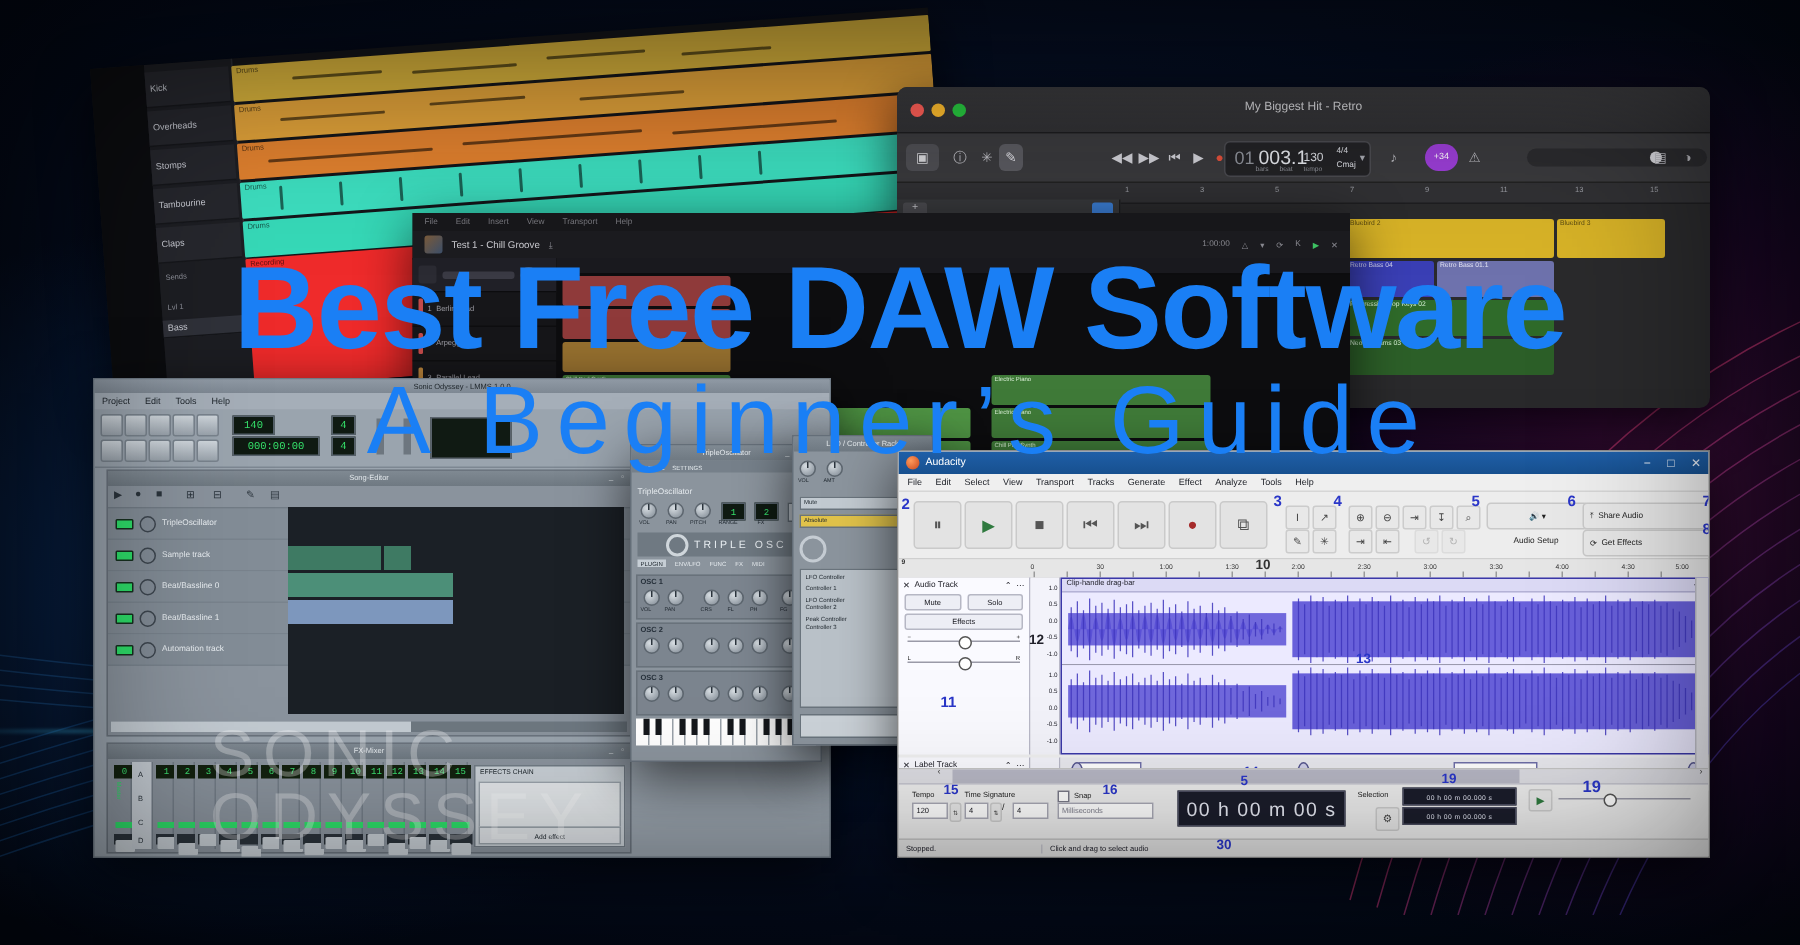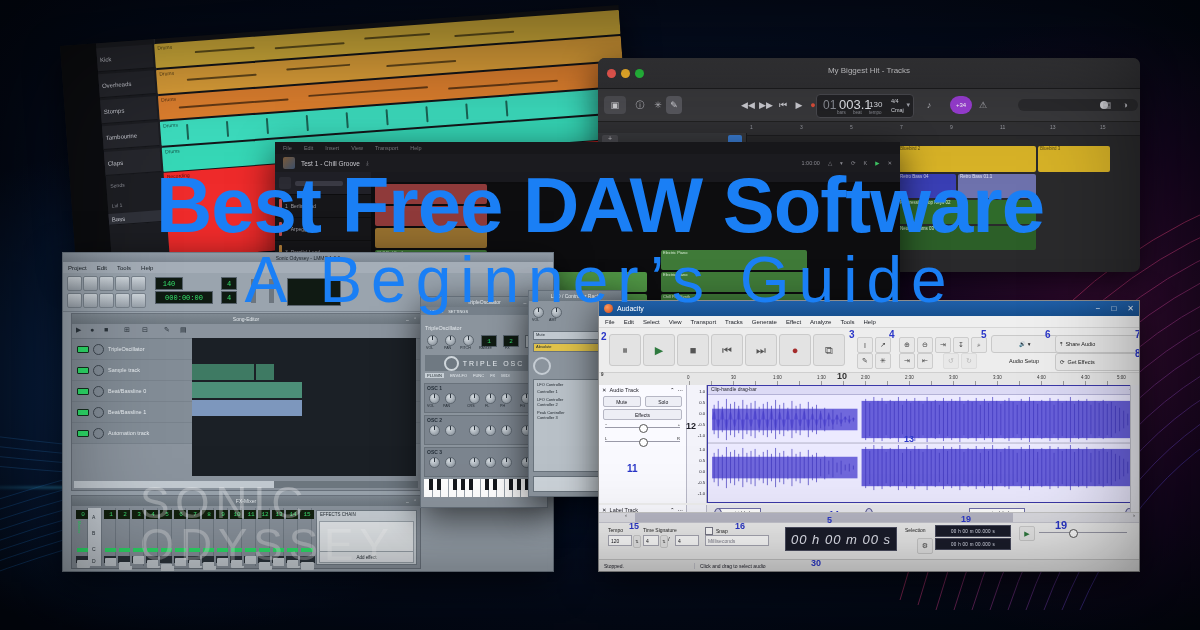--- a/index.html
+++ b/index.html
@@ -292,21 +292,21 @@
         <span class="cl">Recording</span>
       </div>
     </div>
   </div>
 
   <div class="win" id="w-gb">
     <div class="gb-bar">
       <div class="tl" style="left:9px;background:#ff5f57;"></div>
       <div class="tl" style="left:23px;background:#febc2e;"></div>
       <div class="tl" style="left:37px;background:#28c840;"></div>
-      <div class="gb-title">My Biggest Hit - Tracks</div>
+      <div class="gb-title">My Biggest Hit - Retro</div>
     </div>
     <div class="gb-tools">
       <div class="gb-btn" style="left:6px;width:22px;background:#4e4e53;">▣</div>
       <div class="gb-btn" style="left:34px;width:16px;background:transparent;color:#b8b8be;">ⓘ</div>
       <div class="gb-btn" style="left:52px;width:16px;background:transparent;color:#b8b8be;">✳</div>
       <div class="gb-btn" style="left:68px;width:16px;background:#5a5a60;color:#dcdce2;">✎</div>
       <div class="gb-btn" style="left:142px;width:16px;background:transparent;color:#cfcfd5;">◀◀</div>
       <div class="gb-btn" style="left:160px;width:16px;background:transparent;color:#cfcfd5;">▶▶</div>
       <div class="gb-btn" style="left:178px;width:14px;background:transparent;color:#cfcfd5;">⏮</div>
       <div class="gb-btn" style="left:194px;width:14px;background:transparent;color:#cfcfd5;">▶</div>
@@ -990,21 +990,21 @@
       <span style="position:absolute;left:44px;top:14px;font-size:5px;color:#222;">Time Signature</span>
       <div class="fld" style="left:44px;top:22px;width:16px;height:11px;">4</div>
       <div class="sbtn" style="left:61px;top:22px;width:6px;height:11px;font-size:4px;">⇅</div>
       <span style="position:absolute;left:69px;top:23px;font-size:6px;color:#222;">/</span>
       <div class="fld" style="left:76px;top:22px;width:24px;height:11px;">4</div>
       <div style="position:absolute;left:106px;top:14px;display:flex;align-items:center;gap:3px;">
         <span style="width:6px;height:6px;border:1px solid #7a7a88;background:#fff;display:inline-block;"></span>
         <span style="font-size:5px;color:#222;">Snap</span>
       </div>
       <div class="fld" style="left:106px;top:22px;width:64px;height:11px;color:#7d7d8a;">Milliseconds</div>
-      <div class="darkfld" style="left:186px;top:14px;width:110px;height:22px;font-style:italic;">00 h 00 m 00 s</div>
+      <div class="darkfld" style="left:186px;top:14px;width:110px;height:22px;">00 h 00 m 00 s</div>
       <span style="position:absolute;left:306px;top:14px;font-size:5px;color:#222;">Selection</span>
       <div class="selfld" style="left:336px;top:12px;width:74px;height:10px;">00 h 00 m 00.000 s</div>
       <div class="selfld" style="left:336px;top:25px;width:74px;height:10px;">00 h 00 m 00.000 s</div>
       <div class="sbtn" style="left:318px;top:25px;">⚙</div>
       <div class="sbtn" style="left:420px;top:13px;width:14px;height:13px;color:#2f7a3f;">▶</div>
       <div style="position:absolute;left:440px;top:19px;width:88px;height:1px;background:#9a9aa8;">
         <div style="position:absolute;left:30px;top:-3px;width:7px;height:7px;border-radius:50%;border:1px solid #555;background:#fff;"></div>
       </div>
       <span class="anno" style="left:30px;top:8px;font-size:9px;">15</span>
       <span class="anno" style="left:136px;top:8px;font-size:9px;">16</span>

